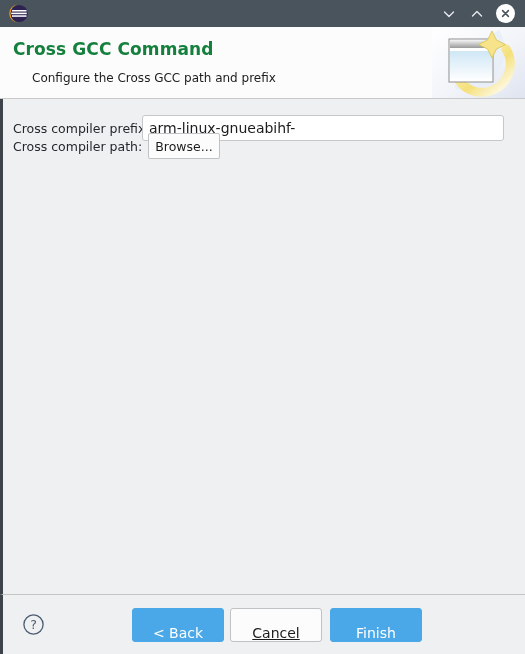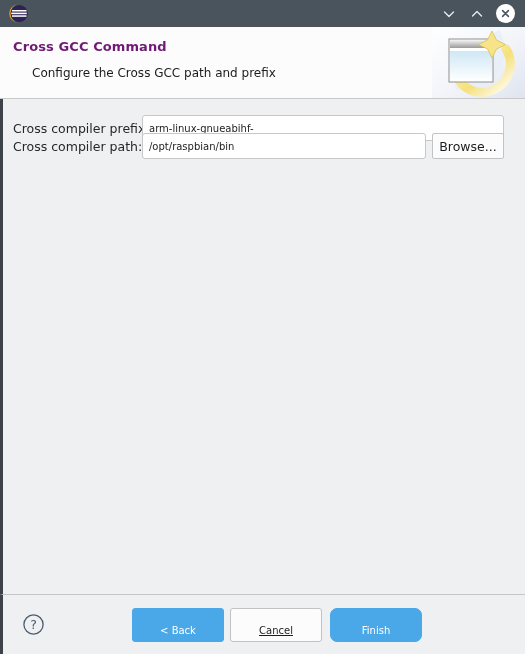--- a/index.html
+++ b/index.html
@@ -68,23 +68,23 @@
   .header {
     position: relative;
     flex: 0 0 72px;
     background: #fcfcfc;
     border-bottom: 1px solid #c8c9ca;
     box-sizing: border-box;
     padding: 12px 0 0 13px;
     overflow: hidden;
   }
   .header-title {
-    font-size: 13px;
+    font-size: 17px;
     font-weight: bold;
-    color: #701a75;
+    color: #15803d;
     letter-spacing: 0.1px;
   }
   .header-subtitle {
     margin-top: 12px;
     margin-left: 19px;
     font-size: 12px;
     color: #1c1c1c;
   }
   .banner {
     position: absolute;
@@ -122,21 +122,21 @@
     color: #23282c;
     white-space: nowrap;
   }
   .text-input {
     height: 26px;
     box-sizing: border-box;
     background: #ffffff;
     border: 1px solid #c5c8ca;
     border-radius: 3px;
     font-family: "DejaVu Sans", "Liberation Sans", sans-serif;
-    font-size: 10px;
+    font-size: 14px;
     color: #1c1c1c;
     padding: 0 6px;
     outline: none;
   }
   #input-prefix { width: 362px; }
   #input-path   { width: 284px; }
 
   .browse-btn {
     margin-left: 6px;
     width: 72px;
@@ -176,21 +176,21 @@
     left: 129px;
     display: flex;
     align-items: center;
   }
   .dlg-btn {
     width: 92px;
     height: 26px;
     box-sizing: border-box;
     border-radius: 3px;
     font-family: "DejaVu Sans", "Liberation Sans", sans-serif;
-    font-size: 10px;
+    font-size: 14px;
     border: 1px solid transparent;
     cursor: pointer;
     padding: 16px;
   }
   .btn-primary {
     background: #4aa8e8;
     color: #ffffff;
     border-color: #4aa8e8;
   }
   .btn-disabled {
@@ -199,21 +199,21 @@
     border-color: #dcdedf;
     cursor: default;
   }
   .btn-normal {
     background: #fcfcfc;
     color: #1c1c1c;
     border-color: #c0c3c5;
   }
   #btn-next   { margin-left: 3px; }
   #btn-cancel { margin-left: 6px; text-decoration: underline; }
-  #btn-finish { margin-left: 8px; border-radius: 7px; }
+  #btn-finish { margin-left: 8px; }
 </style>
 </head>
 <body>
 
 <div class="window">
 
   <div class="titlebar">
     <span class="app-logo">
       <svg width="21" height="21" viewBox="0 0 21 21">
         <path d="M10.5 1.2 A9.3 9.3 0 0 0 10.5 19.8 A7.8 9.3 0 0 1 10.5 1.2 Z" fill="#e8991f"></path>
@@ -282,21 +282,20 @@
 
   <div class="body">
 
     <div class="form-row" id="row-prefix">
       <span class="field-label">Cross compiler prefix:</span>
       <input class="text-input" id="input-prefix" type="text" value="arm-linux-gnueabihf-" style="">
     </div>
 
     <div class="form-row" id="row-path">
       <span class="field-label">Cross compiler path:</span>
-      <input class="text-input" id="input-path" type="text" value="/opt/raspbian/bin" style="">
       <button class="browse-btn">Browse...</button>
     </div>
 
   </div>
 
   <div class="footer">
     <span class="help-wrap">
       <svg width="23" height="23" viewBox="0 0 23 23">
         <circle cx="11.5" cy="11.5" r="9.6" fill="none" stroke="#4a5b70" stroke-width="1.3"></circle>
         <text x="11.5" y="16.2" text-anchor="middle" font-family="DejaVu Sans, sans-serif" font-size="12.5" fill="#4a5b70">?</text>

